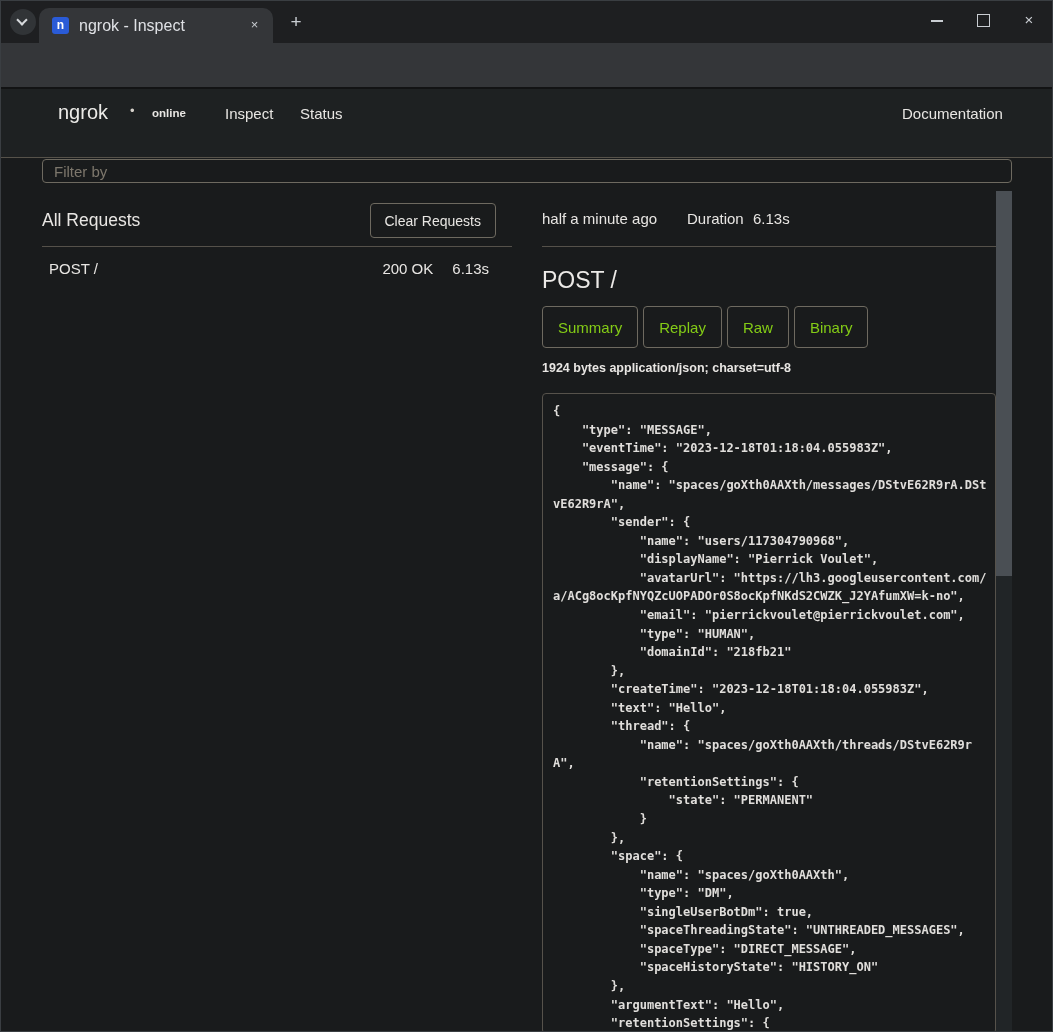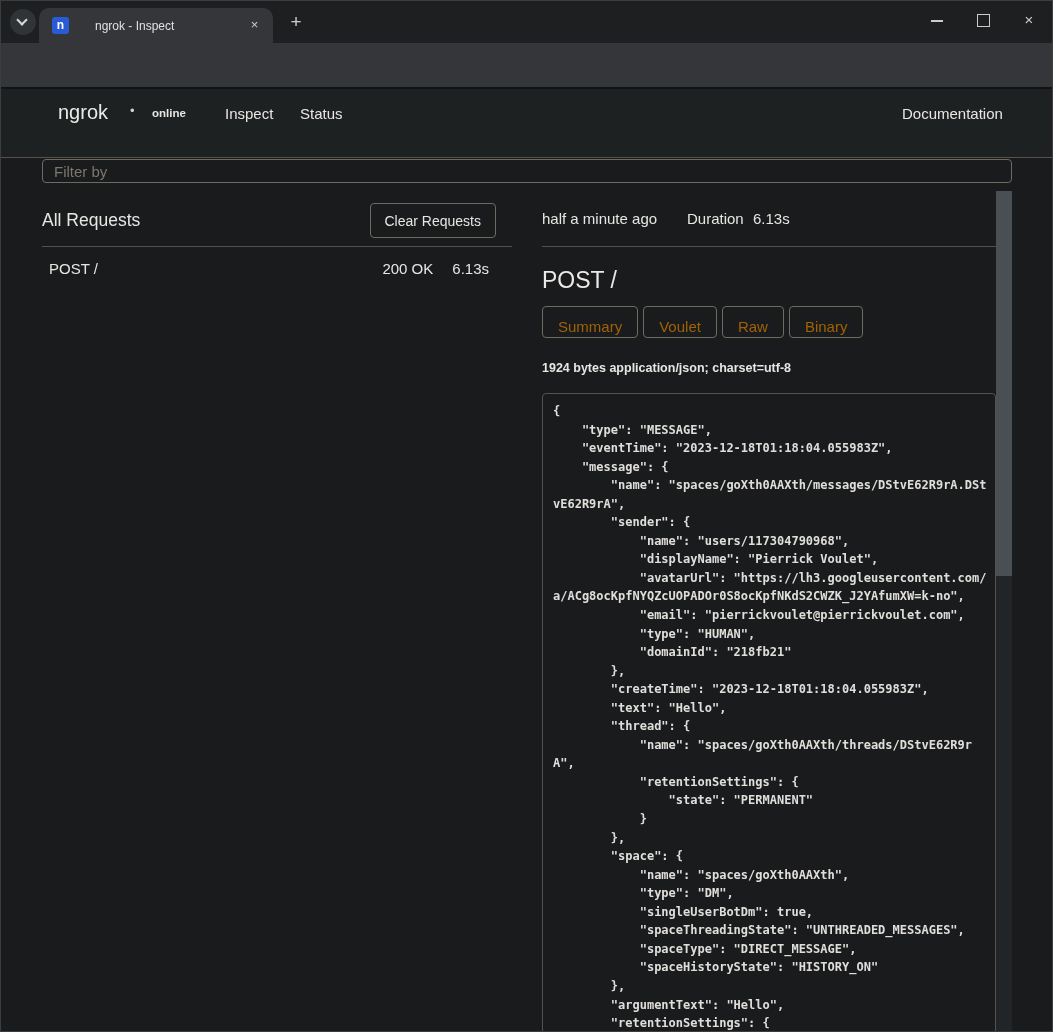--- a/index.html
+++ b/index.html
@@ -6,21 +6,21 @@
   html,body { background:#000; }
   body { font-family:"Liberation Sans", sans-serif; }
   .window { position:relative; width:1053px; height:1032px; background:#1e1f21; border:1px solid #3a3e42; overflow:hidden; }
 
   
   .tabstrip { position:absolute; left:0; top:0; width:100%; height:42px; background:#1e1f21; }
   .tab-search { position:absolute; left:9px; top:8px; width:26px; height:26px; border-radius:50%; background:#313437; }
   .tab-search .chev { position:absolute; left:8px; top:7px; width:8px; height:8px; border-right:2px solid #d7dadd; border-bottom:2px solid #d7dadd; transform:rotate(45deg); }
   .tab { position:absolute; left:38px; top:7px; width:234px; height:35px; background:#343639; border-radius:10px 10px 0 0; display:flex; align-items:center; padding:0 10px 0 13px; }
   .favicon { width:17px; height:17px; border-radius:3px; background:#2a5bd7; color:#fff; font-size:12px; font-weight:bold; text-align:center; line-height:17px; flex:none; }
-  .tab-title { color:#dfe1e5; font-size:12px; margin-left:26px; flex:1; white-space:nowrap; overflow:hidden; }
+  .tab-title { color:#dfe1e5; font-size:16px; margin-left:10px; flex:1; white-space:nowrap; overflow:hidden; }
   .tab-close { width:17px; height:17px; color:#c9cdd2; font-size:13px; line-height:16px; text-align:center; border-radius:50%; flex:none; }
   .newtab-btn { position:absolute; left:283px; top:10px; width:24px; height:24px; color:#c9cdd2; font-size:19px; line-height:22px; text-align:center; }
   .win-controls { position:absolute; right:0; top:0; height:40px; display:flex; }
   .win-btn { width:46px; height:40px; position:relative; color:#c9cdd2; }
   .win-min::after { content:""; position:absolute; left:17px; top:19px; width:12px; height:1.5px; background:#c9cdd2; }
   .win-max::after { content:""; position:absolute; left:17px; top:13px; width:11px; height:11px; border:1.5px solid #c9cdd2; }
   .win-close { font-size:15px; text-align:center; line-height:38px; }
 
   
   .toolbar { position:absolute; left:0; top:42px; width:100%; height:44px; background:#343639; }
@@ -72,21 +72,21 @@
   .lp-divider { position:absolute; left:0; top:45px; width:470px; border-top:1px solid #55514a; }
   .req-row { position:absolute; left:0; top:50px; width:470px; height:34px; display:flex; align-items:center; font-size:15px; color:#e8e6e3; padding:0 23px 0 7px; cursor:pointer; }
   .req-right { margin-left:auto; display:flex; gap:19px; }
 
   
   .right-panel { position:absolute; left:541px; top:112px; width:454px; }
   .dp-meta { position:absolute; left:0; top:9px; font-size:15px; color:#e8e6e3; }
   .dp-divider { position:absolute; left:0; top:45px; width:454px; border-top:1px solid #55514a; }
   .dp-title { position:absolute; left:0; top:66px; font-size:23px; font-weight:500; color:#eceae7; }
   .tabs-row { position:absolute; left:0; top:105px; width:454px; height:42px; display:flex; gap:5px; }
-  .tab-btn { height:32px; padding:0 15px; border:1px solid #6e6a60; border-radius:4px; background:transparent; color:#a16207; font-size:15px; line-height:39px; font-family:"Liberation Sans", sans-serif; }
+  .tab-btn { height:42px; padding:0 15px; border:1px solid #6e6a60; border-radius:4px; background:transparent; color:#84cc16; font-size:15px; line-height:39px; font-family:"Liberation Sans", sans-serif; }
   .tabs-filler { flex:1; position:relative; border-bottom:1px solid #56524a; }
   .replay-group { position:absolute; right:-1px; bottom:6px; height:35px; display:flex; border:1px solid #6e6a60; border-radius:4px; }
   .replay-main { padding:0 17px; line-height:33px; font-size:15px; color:#e8e6e3; }
   .replay-toggle { width:25px; border-left:1px solid #6e6a60; position:relative; }
   .replay-dash { position:absolute; left:7px; top:16px; width:10px; height:3px; border-radius:1px; background:#9b9285; }
   .content-meta { position:absolute; left:0; top:160px; font-size:12.5px; font-weight:bold; color:#e8e6e3; }
   .json-box { position:absolute; left:0; top:192px; width:454px; height:641px; border:1px solid #56524b; border-radius:4px; padding:8px 10px; overflow:hidden; }
   .json-box pre { font-family:"DejaVu Sans Mono", monospace; font-size:12px; font-weight:bold; line-height:18.55px; color:#e0dedb; white-space:pre; }
 
   
@@ -167,21 +167,21 @@
 
     <div class="right-panel">
       <span class="dp-meta" style="left:0">half a minute ago</span>
       <span class="dp-meta" style="left:145px">Duration</span>
       <span class="dp-meta" style="left:211px">6.13s</span>
       <div class="dp-divider"></div>
       <div class="dp-title">POST /</div>
 
       <div class="tabs-row">
         <button class="tab-btn">Summary</button>
-        <button class="tab-btn">Voulet</button>
+        <button class="tab-btn">Replay</button>
         <button class="tab-btn">Raw</button>
         <button class="tab-btn">Binary</button>
       </div>
 
       <div class="content-meta">1924 bytes application/json; charset=utf-8</div>
 
       <div class="json-box">
         <pre>{
     "type": "MESSAGE",
     "eventTime": "2023-12-18T01:18:04.055983Z",

